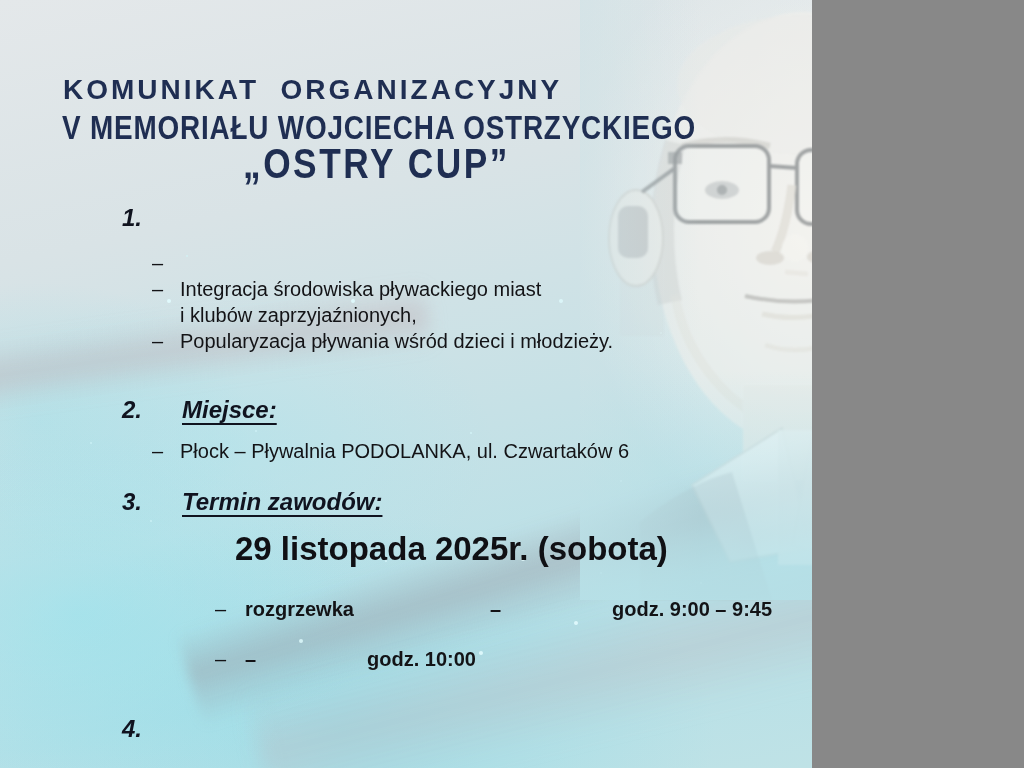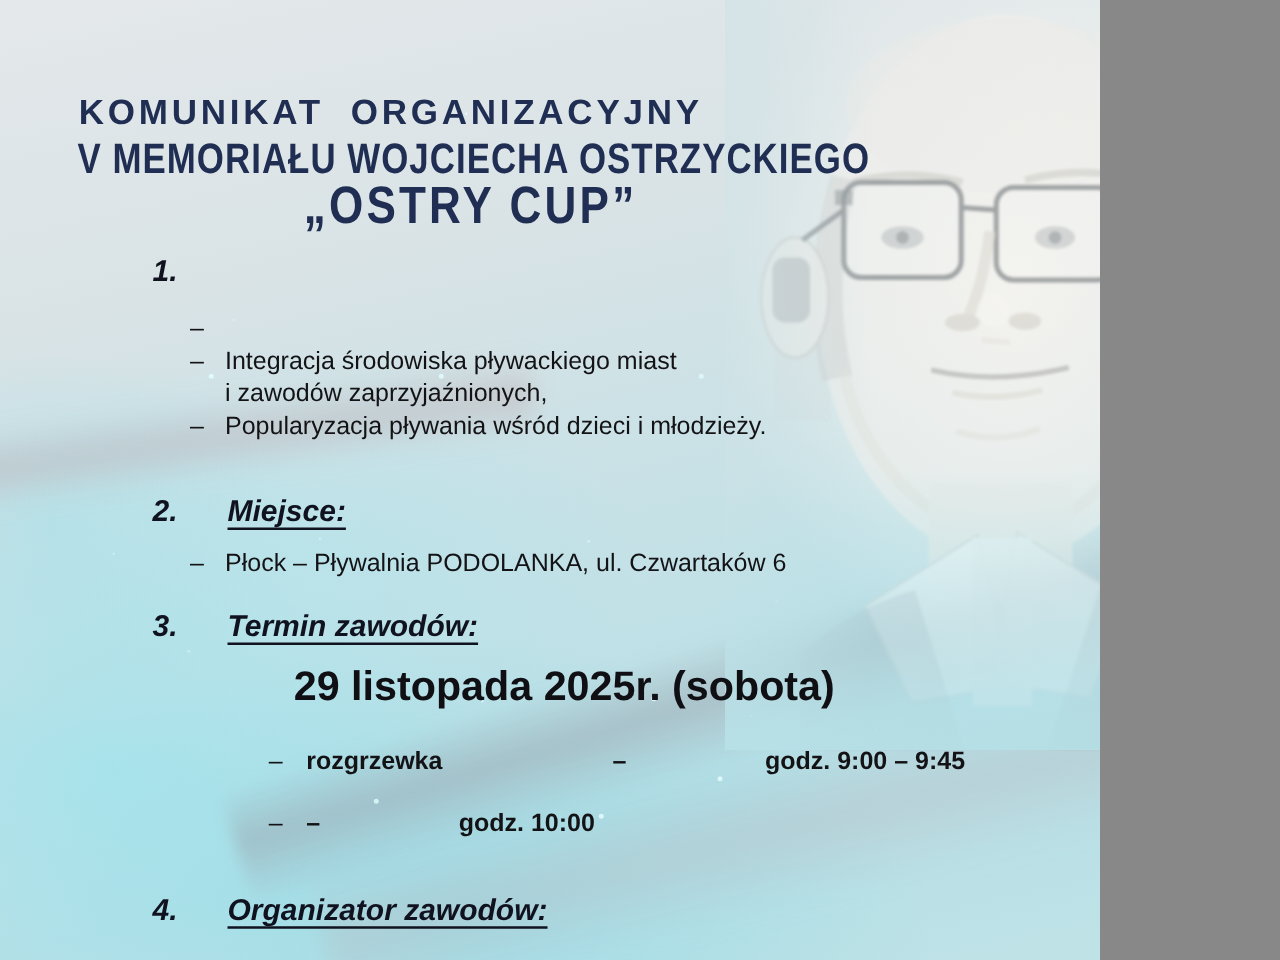--- a/index.html
+++ b/index.html
@@ -1,17 +1,17 @@
 <!DOCTYPE html>
 <html><head>
 <meta charset="utf-8">
 <style>
   html,body{margin:0;padding:0;background:#888;}
   .slide{
-    position:relative;width:880px;height:768px;overflow:hidden;
+    position:relative;width:812px;height:768px;overflow:hidden;
     font-family:"Liberation Sans","DejaVu Sans",sans-serif;
     background:#cfe2e6;
   }
   
   .bg-base{
     position:absolute;inset:0;
     background:
       radial-gradient(420px 260px at 10% 80%, rgba(150,228,238,0.55), transparent 70%),
       radial-gradient(520px 300px at 42% 95%, rgba(140,218,230,0.50), transparent 72%),
       radial-gradient(380px 240px at 28% 58%, rgba(160,230,240,0.35), transparent 70%),
@@ -213,21 +213,21 @@
     <div class="sec-heading" id="sec1">
       <span class="num">1.</span>
     </div>
     <div class="bullets">
       <div class="bullet bold">
         <span class="dash">–</span>
       </div>
       <div class="bullet">
         <span class="dash">–</span>
         <span class="text">Integracja środowiska pływackiego miast
-i zawodów zaprzyjaźnionych,</span>
+i klubów zaprzyjaźnionych,</span>
       </div>
       <div class="bullet">
         <span class="dash">–</span>
         <span class="text">Popularyzacja pływania wśród dzieci i młodzieży.</span>
       </div>
     </div>
 
     <div class="sec-heading" id="sec2">
       <span class="num">2.</span>
       <span class="label">Miejsce:</span>
@@ -250,17 +250,16 @@
       <span class="time">godz. 9:00 – 9:45</span>
     </div>
     <div class="sched-row" id="sched2">
       <span class="dash">–</span>
       <span class="sep">–</span>
       <span class="time">godz. 10:00</span>
     </div>
 
     <div class="sec-heading" id="sec4">
       <span class="num">4.</span>
-      <span class="label">Organizator zawodów:</span>
     </div>
 
   </div>
 </div>
 
 </body></html>

